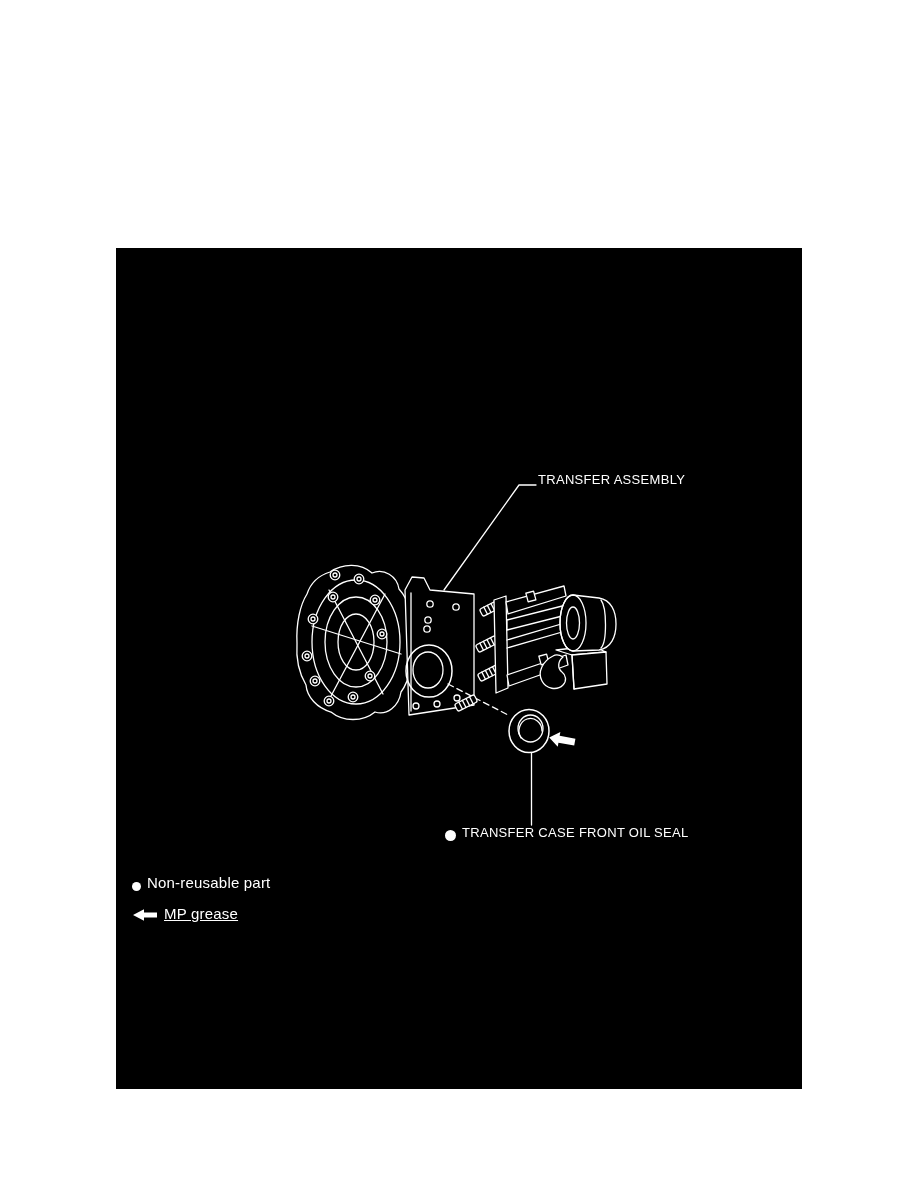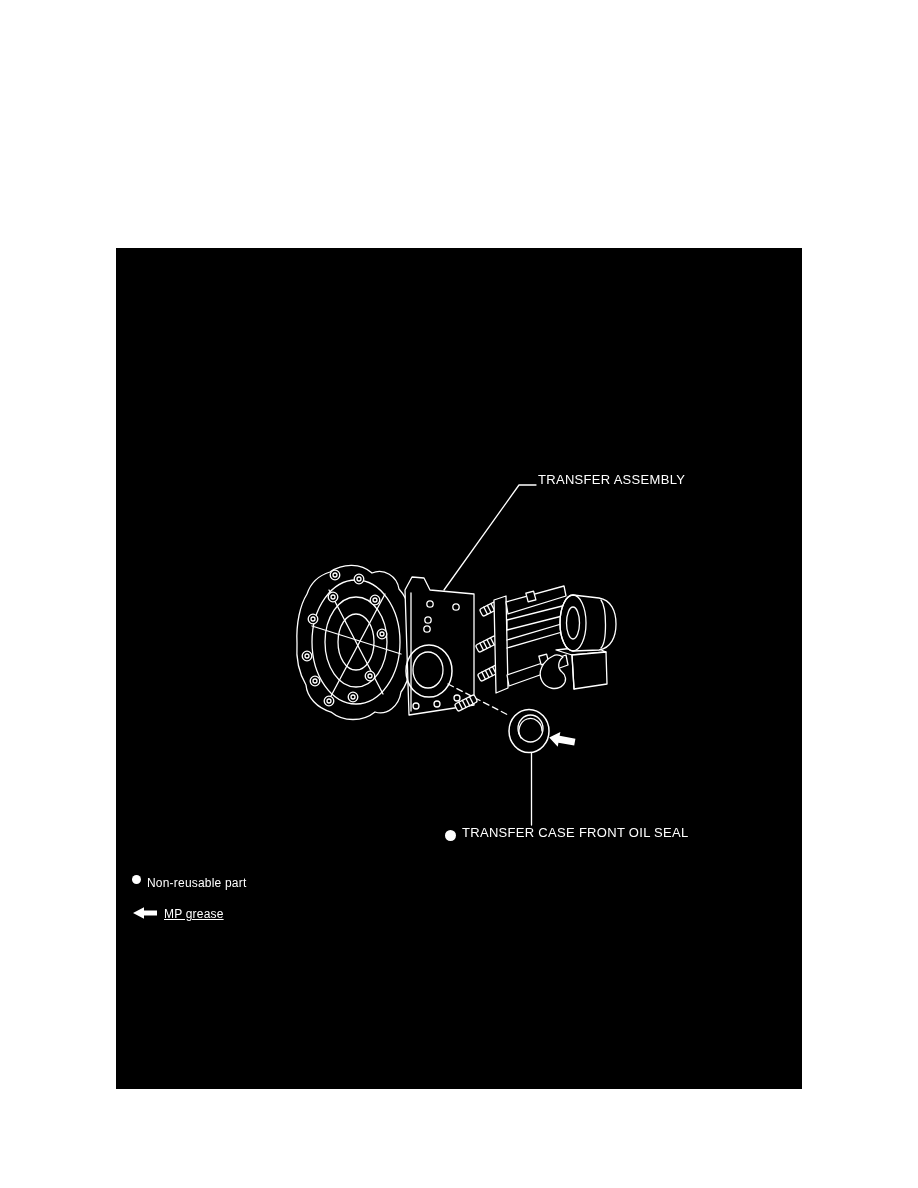--- a/index.html
+++ b/index.html
@@ -16,22 +16,22 @@
     background:#000000;
   }
   .figure-panel svg.artwork{position:absolute;left:0;top:0;width:686px;height:841px;display:block;}
   .callout{
     position:absolute;color:#ffffff;font-size:13px;letter-spacing:0.3px;
     display:flex;align-items:flex-end;gap:6px;line-height:16px;white-space:nowrap;
   }
   .callout-assembly{left:422px;top:224px;}
   .callout-seal{left:293px;top:577px;margin-left:36px;}
   .legend-row{
-    position:absolute;color:#ffffff;font-size:12px;letter-spacing:0.2px;
-    display:flex;align-items:flex-start;gap:6px;line-height:16px;white-space:nowrap;
+    position:absolute;color:#ffffff;font-size:15px;letter-spacing:0.2px;
+    display:flex;align-items:flex-end;gap:6px;line-height:16px;white-space:nowrap;
   }
   .legend-row-1{left:16px;top:627px;}
   .legend-row-2{left:16px;top:658px;text-decoration:underline;}
   .dot{display:inline-block;border-radius:50%;background:#ffffff;flex:0 0 auto;}
   .dot-lg{width:11px;height:11px;}
   .dot-sm{width:9px;height:9px;}
   .arrow-icon{display:inline-block;flex:0 0 auto;}
 </style>
 </head>
 <body>

